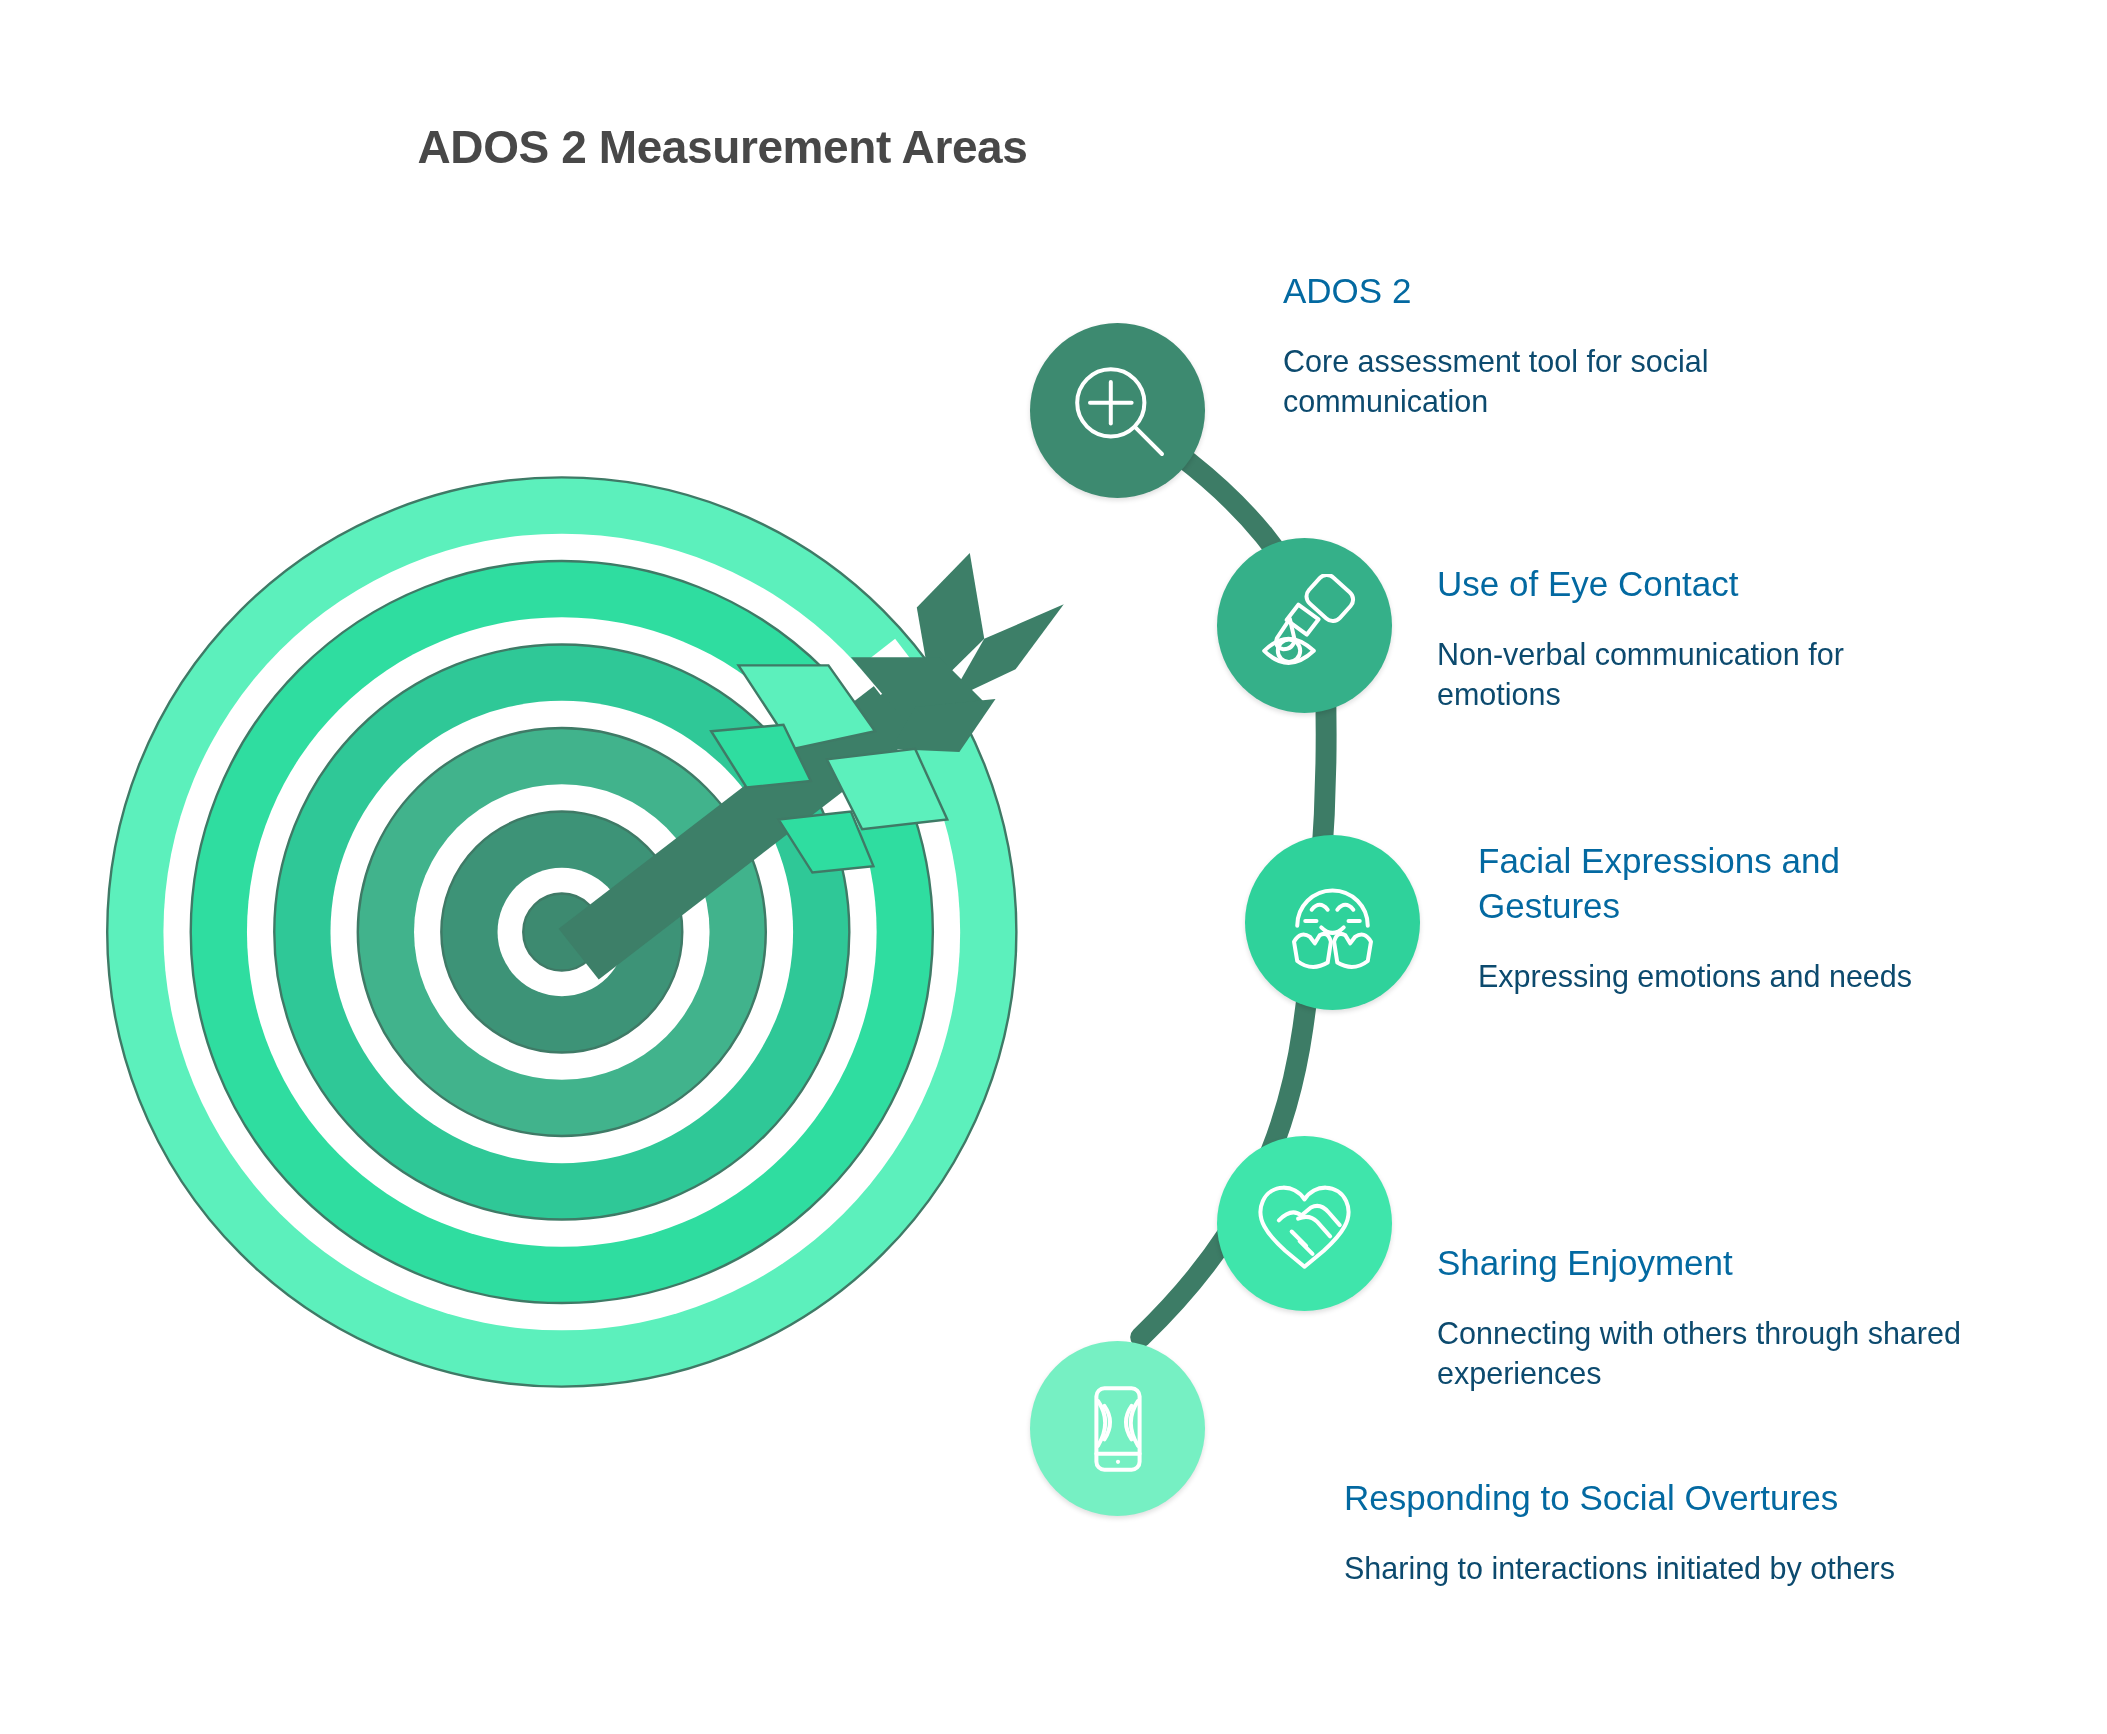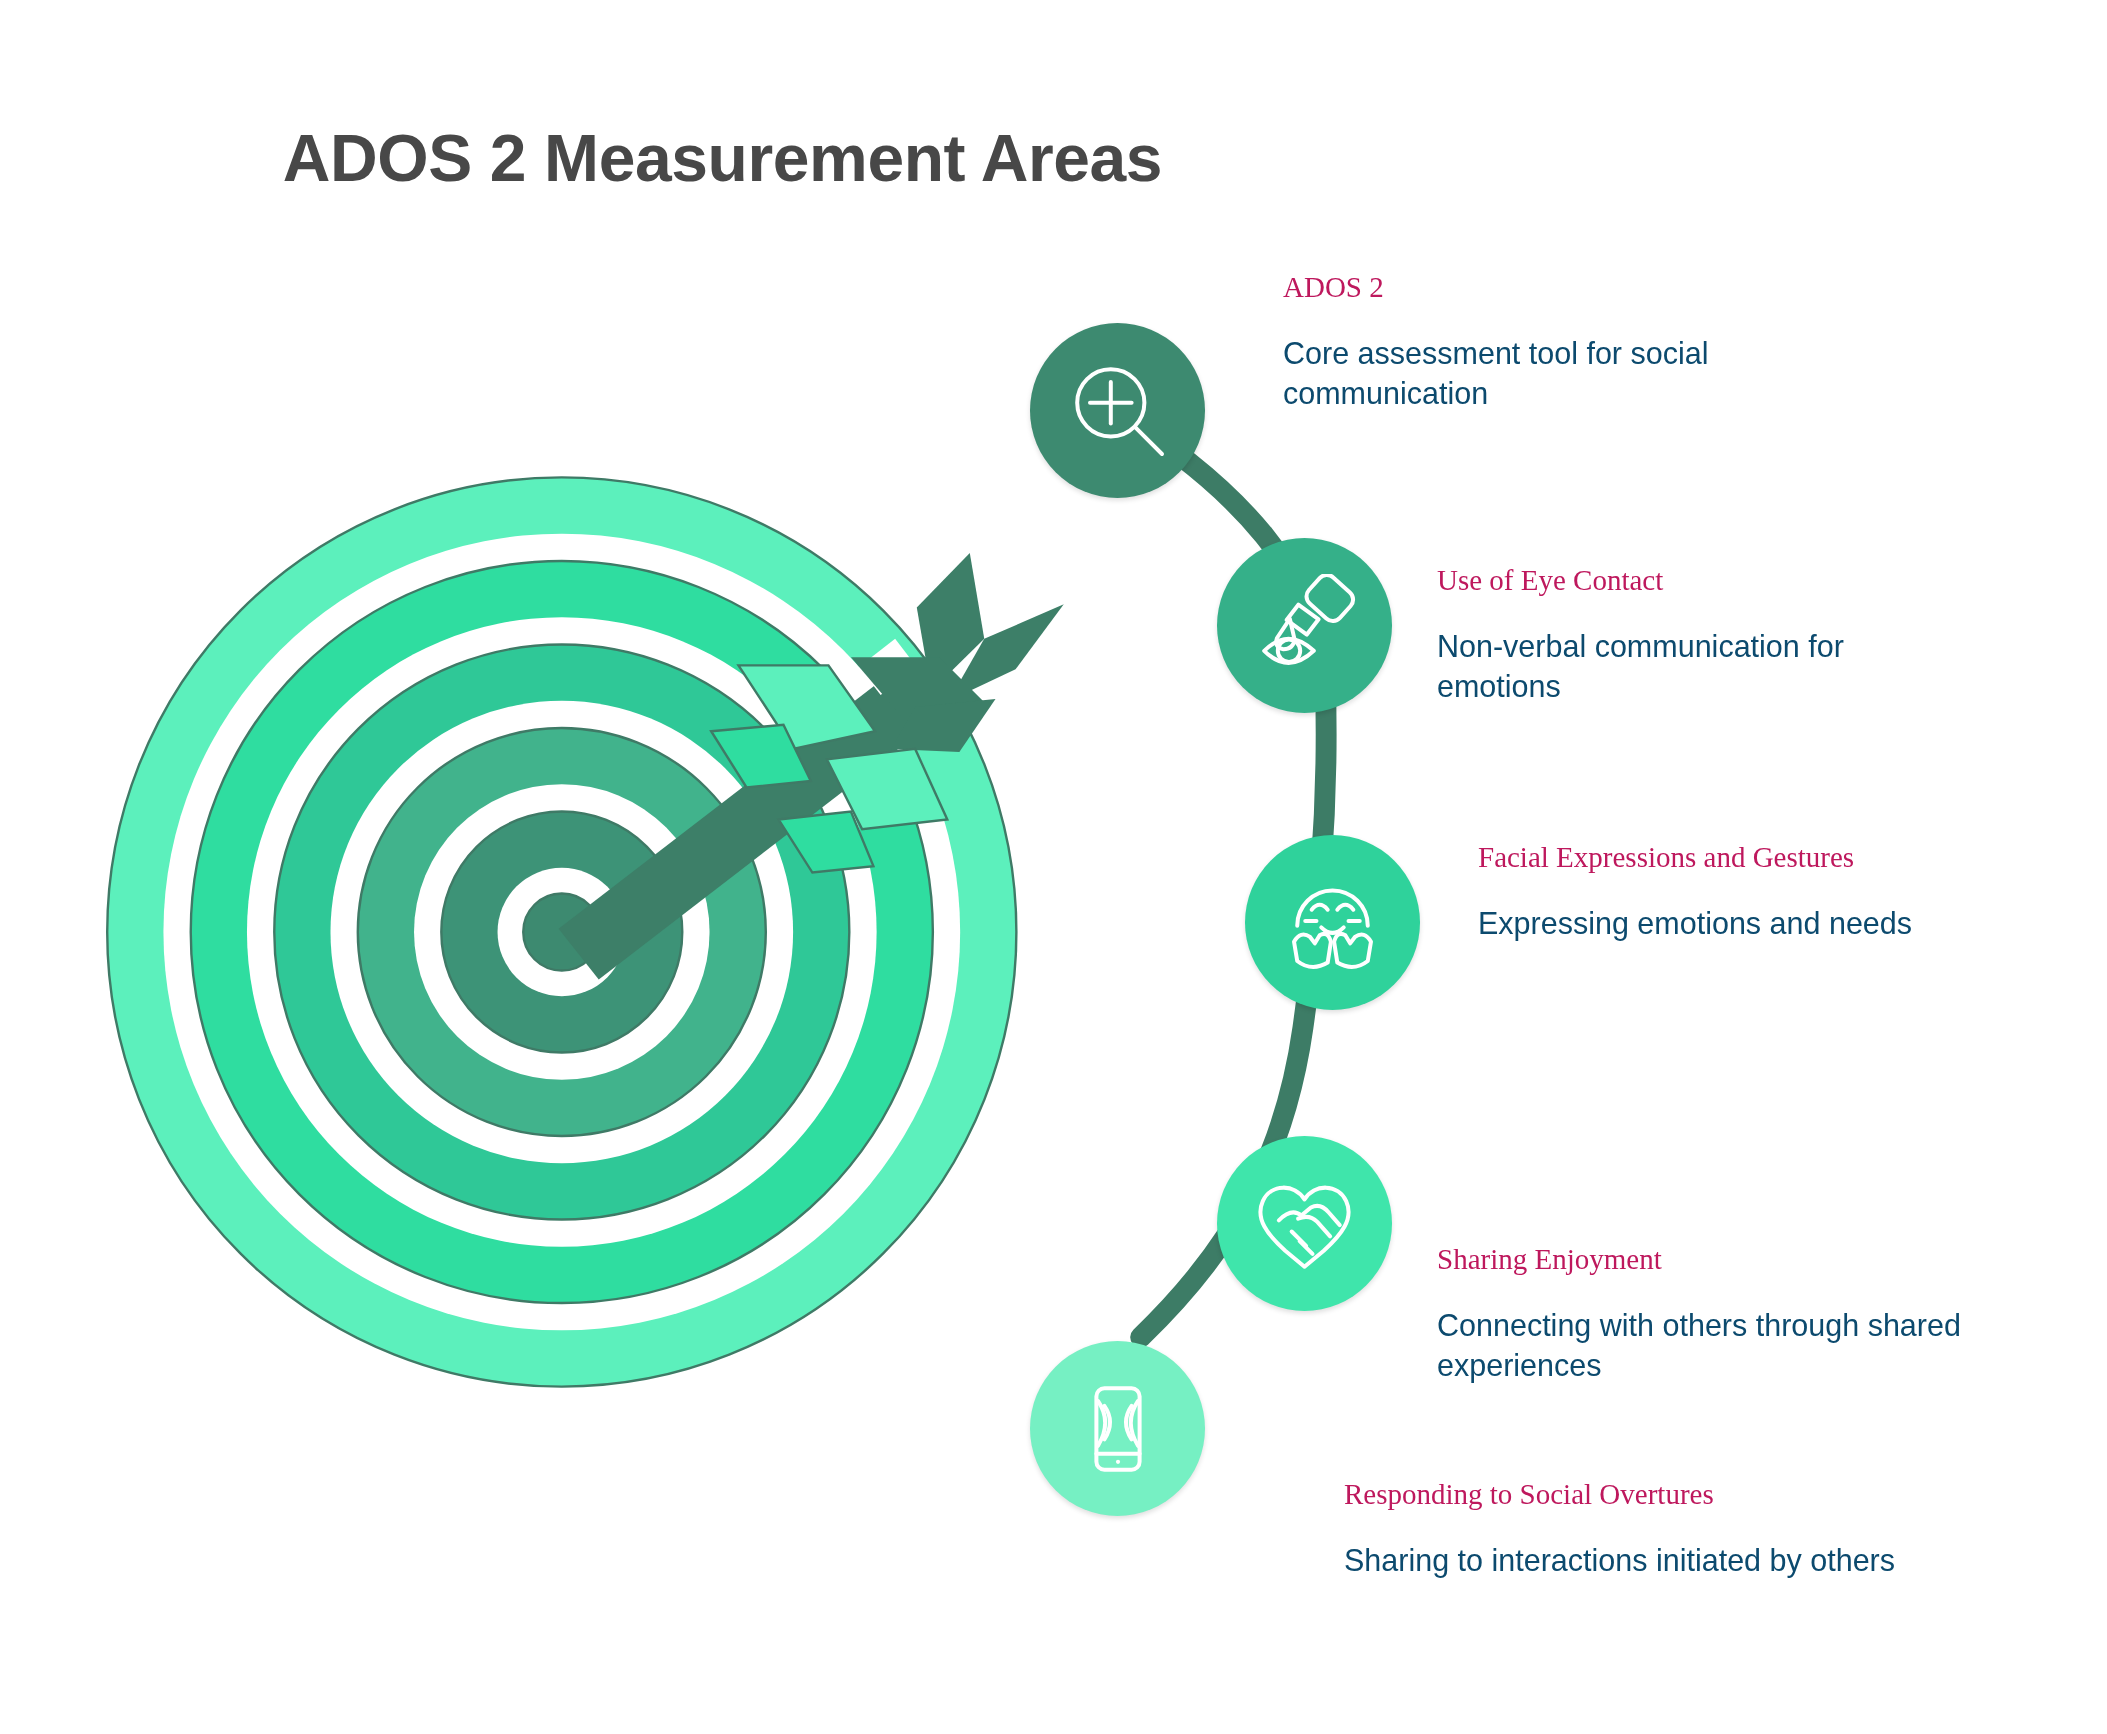--- a/index.html
+++ b/index.html
@@ -16,21 +16,21 @@
     -webkit-font-smoothing: antialiased;
   }
 
   
   #page-title {
     position: absolute;
     left: 0;
     top: 120px;
     width: 1445px;
     text-align: center;
-    font-size: 66px;
+    font-size: 46px;
     font-weight: bold;
     color: #484848;
     letter-spacing: -0.4px;
   }
 
   
   #target-graphic {
     position: absolute;
     left: 104px;
     top: 466px;
@@ -56,25 +56,24 @@
     box-shadow: 0 2.4px 5.6px rgba(0,0,0,0.13);
   }
   .node svg { display: block; }
 
   
   .text-block {
     position: absolute;
     color: #484848;
   }
   .tb-title {
-    font-size: 29px;
+    font-size: 35px;
     line-height: 1.28;
     margin-bottom: 27px;
-    color: #be185d;
-    font-family: Liberation Serif, serif;
+    color: #0369a1;
   }
   .tb-desc {
     font-size: 30.5px;
     line-height: 1.32;
     color: #0c4a6e;
   }
 
   #block-0 { left: 1283px; top: 269px;  width: 562px; }
   #block-1 { left: 1437px; top: 562px;  width: 530px; }
   #block-2 { left: 1478px; top: 839px; width: 450px; }

